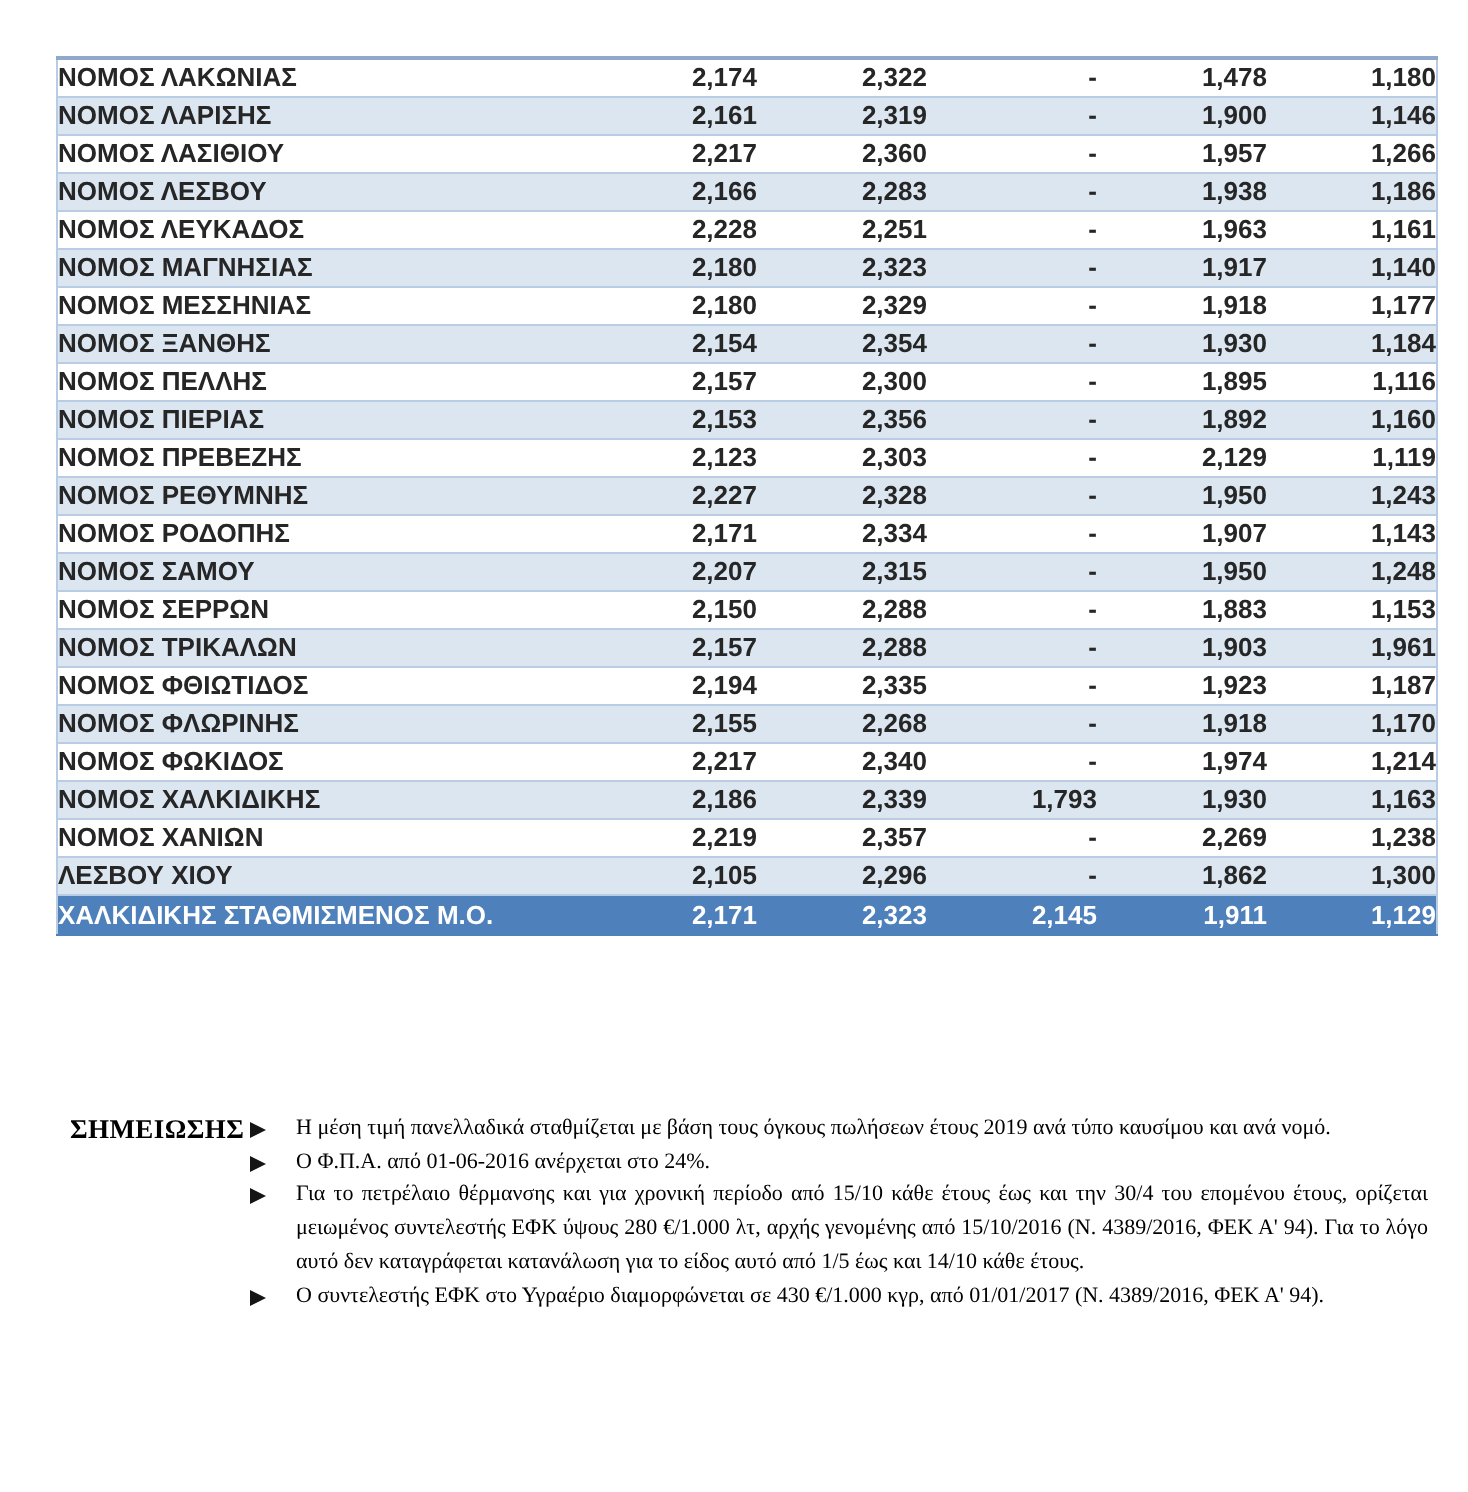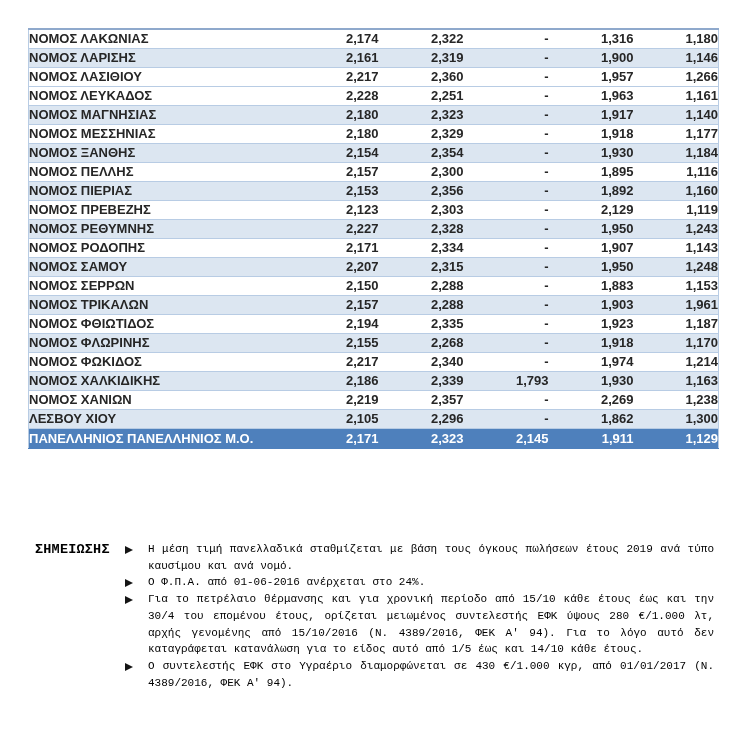--- a/index.html
+++ b/index.html
@@ -40,25 +40,25 @@
   td.name  { padding-left: 10px; margin-top: 24px; }
   td.num   { text-align: right; padding-right: 25px; }
   tr.alt   { background: var(--alt-bg, #dce6f1); }
   tr.footer-row { background: var(--footer-bg, #4e80bc); color: var(--footer-text, #ffffff); }
   tr.footer-row td { border-bottom: 1px solid var(--footer-bg, #4e80bc); height: 20px; }
 
   
   .notes {
     position: absolute;
     left: 35px;
-    top: 541px;
+    top: 556px;
     width: 679px;
     display: flex;
     align-items: flex-start;
-    font-family: Liberation Mono, monospace;
+    font-family: Liberation Serif, serif;
     color: #000000;
   }
   .notes-label {
     width: 90px;
     flex: 0 0 90px;
     font-weight: bold;
     font-size: 13.5px;
     letter-spacing: 0.2px;
     padding-top: 1px;
   }
@@ -96,38 +96,46 @@
         <col style="width:85px">
         <col style="width:85px">
         <col style="width:85px">
     </colgroup>
     <tbody>
         <tr>
           <td class="name">ΝΟΜΟΣ ΛΑΚΩΝΙΑΣ</td>
           <td class="num">2,174</td>
           <td class="num">2,322</td>
           <td class="num">-</td>
-          <td class="num">1,316</td>
+          <td class="num">1,478</td>
           <td class="num">1,180</td>
         </tr>
         <tr class="alt">
           <td class="name">ΝΟΜΟΣ ΛΑΡΙΣΗΣ</td>
           <td class="num">2,161</td>
           <td class="num">2,319</td>
           <td class="num">-</td>
           <td class="num">1,900</td>
           <td class="num">1,146</td>
         </tr>
         <tr>
           <td class="name">ΝΟΜΟΣ ΛΑΣΙΘΙΟΥ</td>
           <td class="num">2,217</td>
           <td class="num">2,360</td>
           <td class="num">-</td>
           <td class="num">1,957</td>
           <td class="num">1,266</td>
+        </tr>
+        <tr class="alt">
+          <td class="name">ΝΟΜΟΣ ΛΕΣΒΟΥ</td>
+          <td class="num">2,166</td>
+          <td class="num">2,283</td>
+          <td class="num">-</td>
+          <td class="num">1,938</td>
+          <td class="num">1,186</td>
         </tr>
         <tr>
           <td class="name">ΝΟΜΟΣ ΛΕΥΚΑΔΟΣ</td>
           <td class="num">2,228</td>
           <td class="num">2,251</td>
           <td class="num">-</td>
           <td class="num">1,963</td>
           <td class="num">1,161</td>
         </tr>
         <tr class="alt">
@@ -260,21 +268,21 @@
         </tr>
         <tr class="alt">
           <td class="name">ΛΕΣΒΟΥ ΧΙΟΥ</td>
           <td class="num">2,105</td>
           <td class="num">2,296</td>
           <td class="num">-</td>
           <td class="num">1,862</td>
           <td class="num">1,300</td>
         </tr>
         <tr class="footer-row">
-          <td class="name">ΠΑΝΕΛΛΗΝΙΟΣ ΠΑΝΕΛΛΗΝΙΟΣ Μ.Ο.</td>
+          <td class="name">ΧΑΛΚΙΔΙΚΗΣ ΣΤΑΘΜΙΣΜΕΝΟΣ Μ.Ο.</td>
           <td class="num">2,171</td>
           <td class="num">2,323</td>
           <td class="num">2,145</td>
           <td class="num">1,911</td>
           <td class="num">1,129</td>
         </tr>
       </tbody>
   </table>
 
   <div class="notes">

